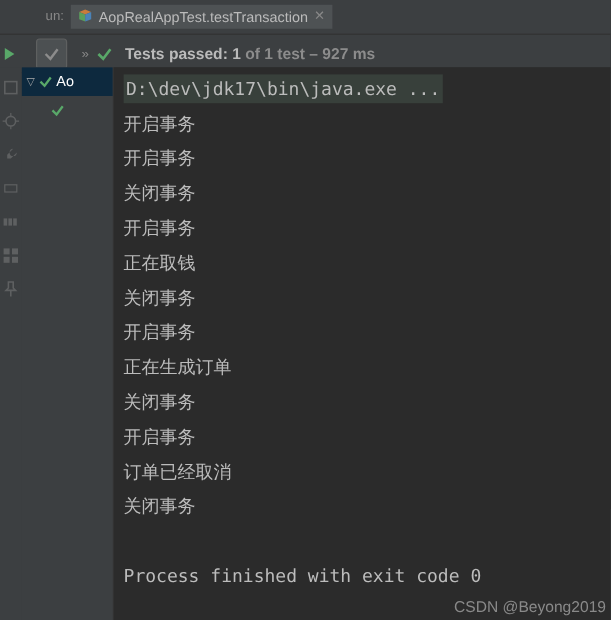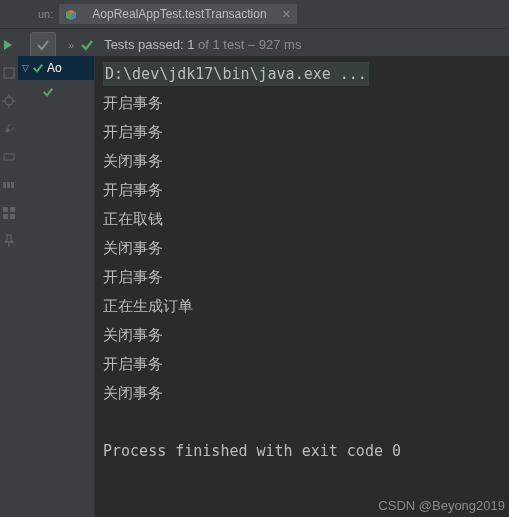--- a/index.html
+++ b/index.html
@@ -17,24 +17,24 @@
     display: flex;
     align-items: center;
     background: #3c3f41;
     height: 29px;
     padding-left: 38px;
     border-bottom: 1px solid #323232;
   }
   .run-label { color: #888; margin-right: 6px; font-size: 11px; }
   .tab {
     display: flex;
-    align-items: flex-end;
+    align-items: flex-start;
     background: #4e5254;
     padding: 3px 6px;
-    gap: 15px;
+    gap: 5px;
     font-size: 12px;
     color: #bbb;
   }
   .tab .close { color: #888; font-size: 11px; }
   .toolbar-row {
     display: flex;
     align-items: center;
     height: 32px;
     padding-left: 2px;
     gap: 6px;
@@ -60,21 +60,21 @@
   }
   .check-btn {
     width: 26px; height: 26px;
     border: 1px solid #5e6060;
     border-radius: 3px;
     background: #4c5052;
     display: flex; align-items: center; justify-content: center;
     margin-left: 8px;
   }
   .dbl-chev { color: #888; font-size: 11px; margin-left: 6px; }
-  .status-text { color: #8c8c8c; font-size: 13px; margin-left: 4px; }
+  .status-text { color: #8c8c8c; font-size: 13px; margin-left: 4px; font-weight: bold; }
   .status-text .passed { color: #bbbbbb; }
   .content-area {
     position: absolute;
     left: 18px;
     top: 56px;
     right: 0;
     bottom: 0;
     display: flex;
   }
   .tree-col {
@@ -229,20 +229,21 @@
         <div class="out-line">开启事务</div>
         <div class="out-line">开启事务</div>
         <div class="out-line">关闭事务</div>
         <div class="out-line">开启事务</div>
         <div class="out-line">正在取钱</div>
         <div class="out-line">关闭事务</div>
         <div class="out-line">开启事务</div>
         <div class="out-line">正在生成订单</div>
         <div class="out-line">关闭事务</div>
         <div class="out-line">开启事务</div>
+        <div class="out-line">订单已经取消</div>
         <div class="out-line">关闭事务</div>
         <div class="out-line">&nbsp;</div>
         <div class="out-line">Process finished with exit code 0</div>
       </div>
   </div>
 </div>
 
 <div class="watermark">CSDN @Beyong2019</div>
 
 </body></html>

